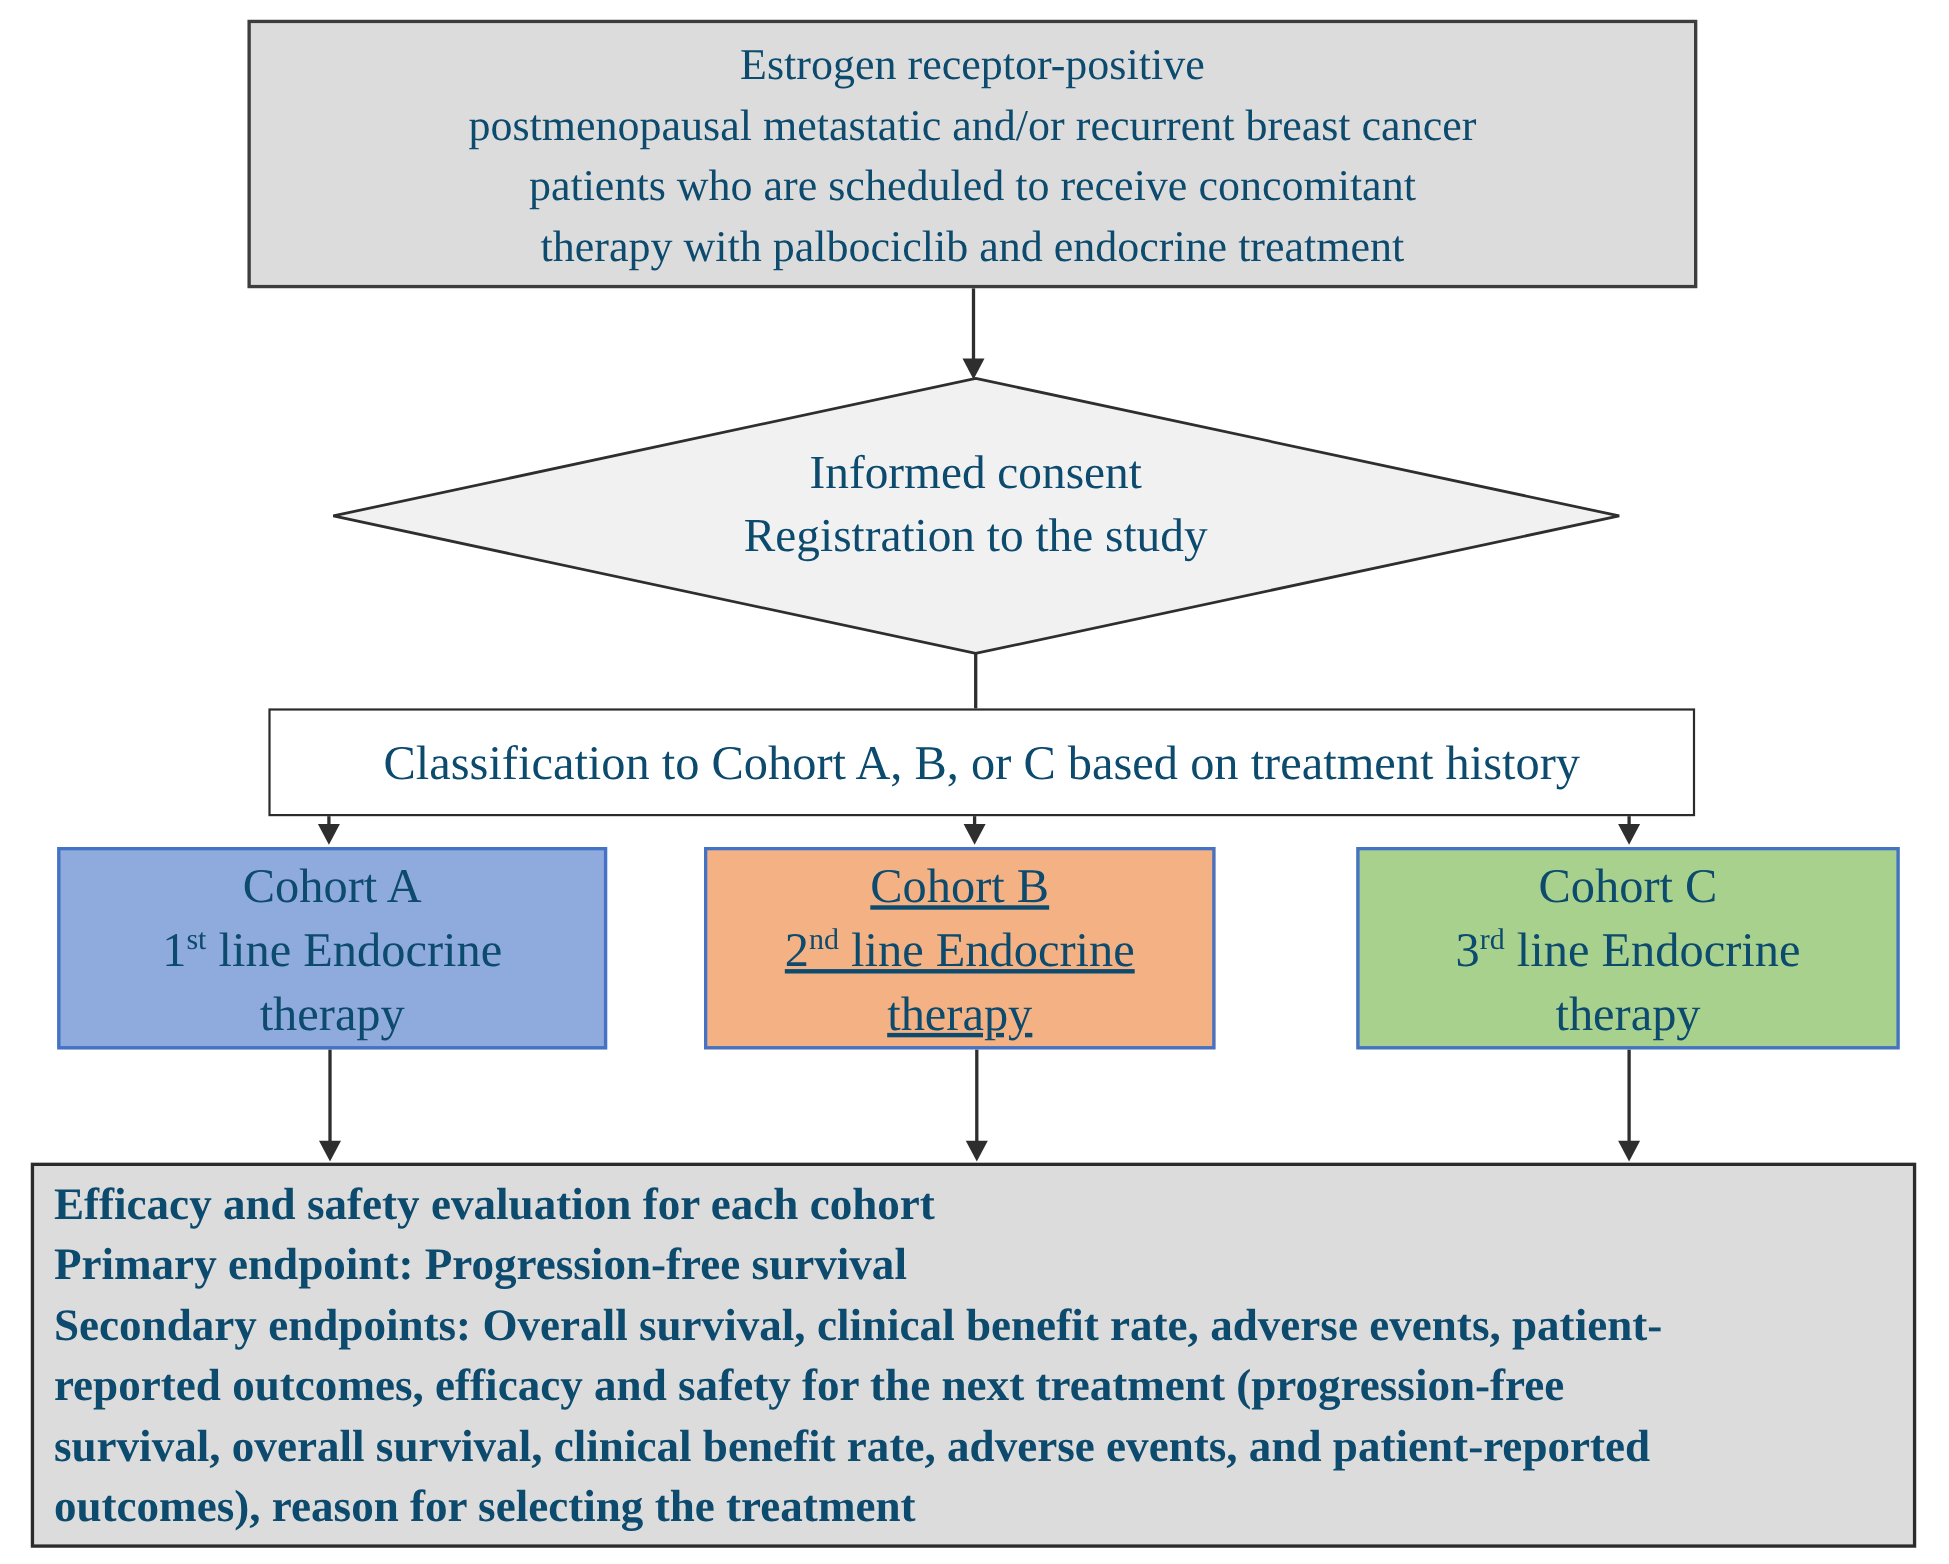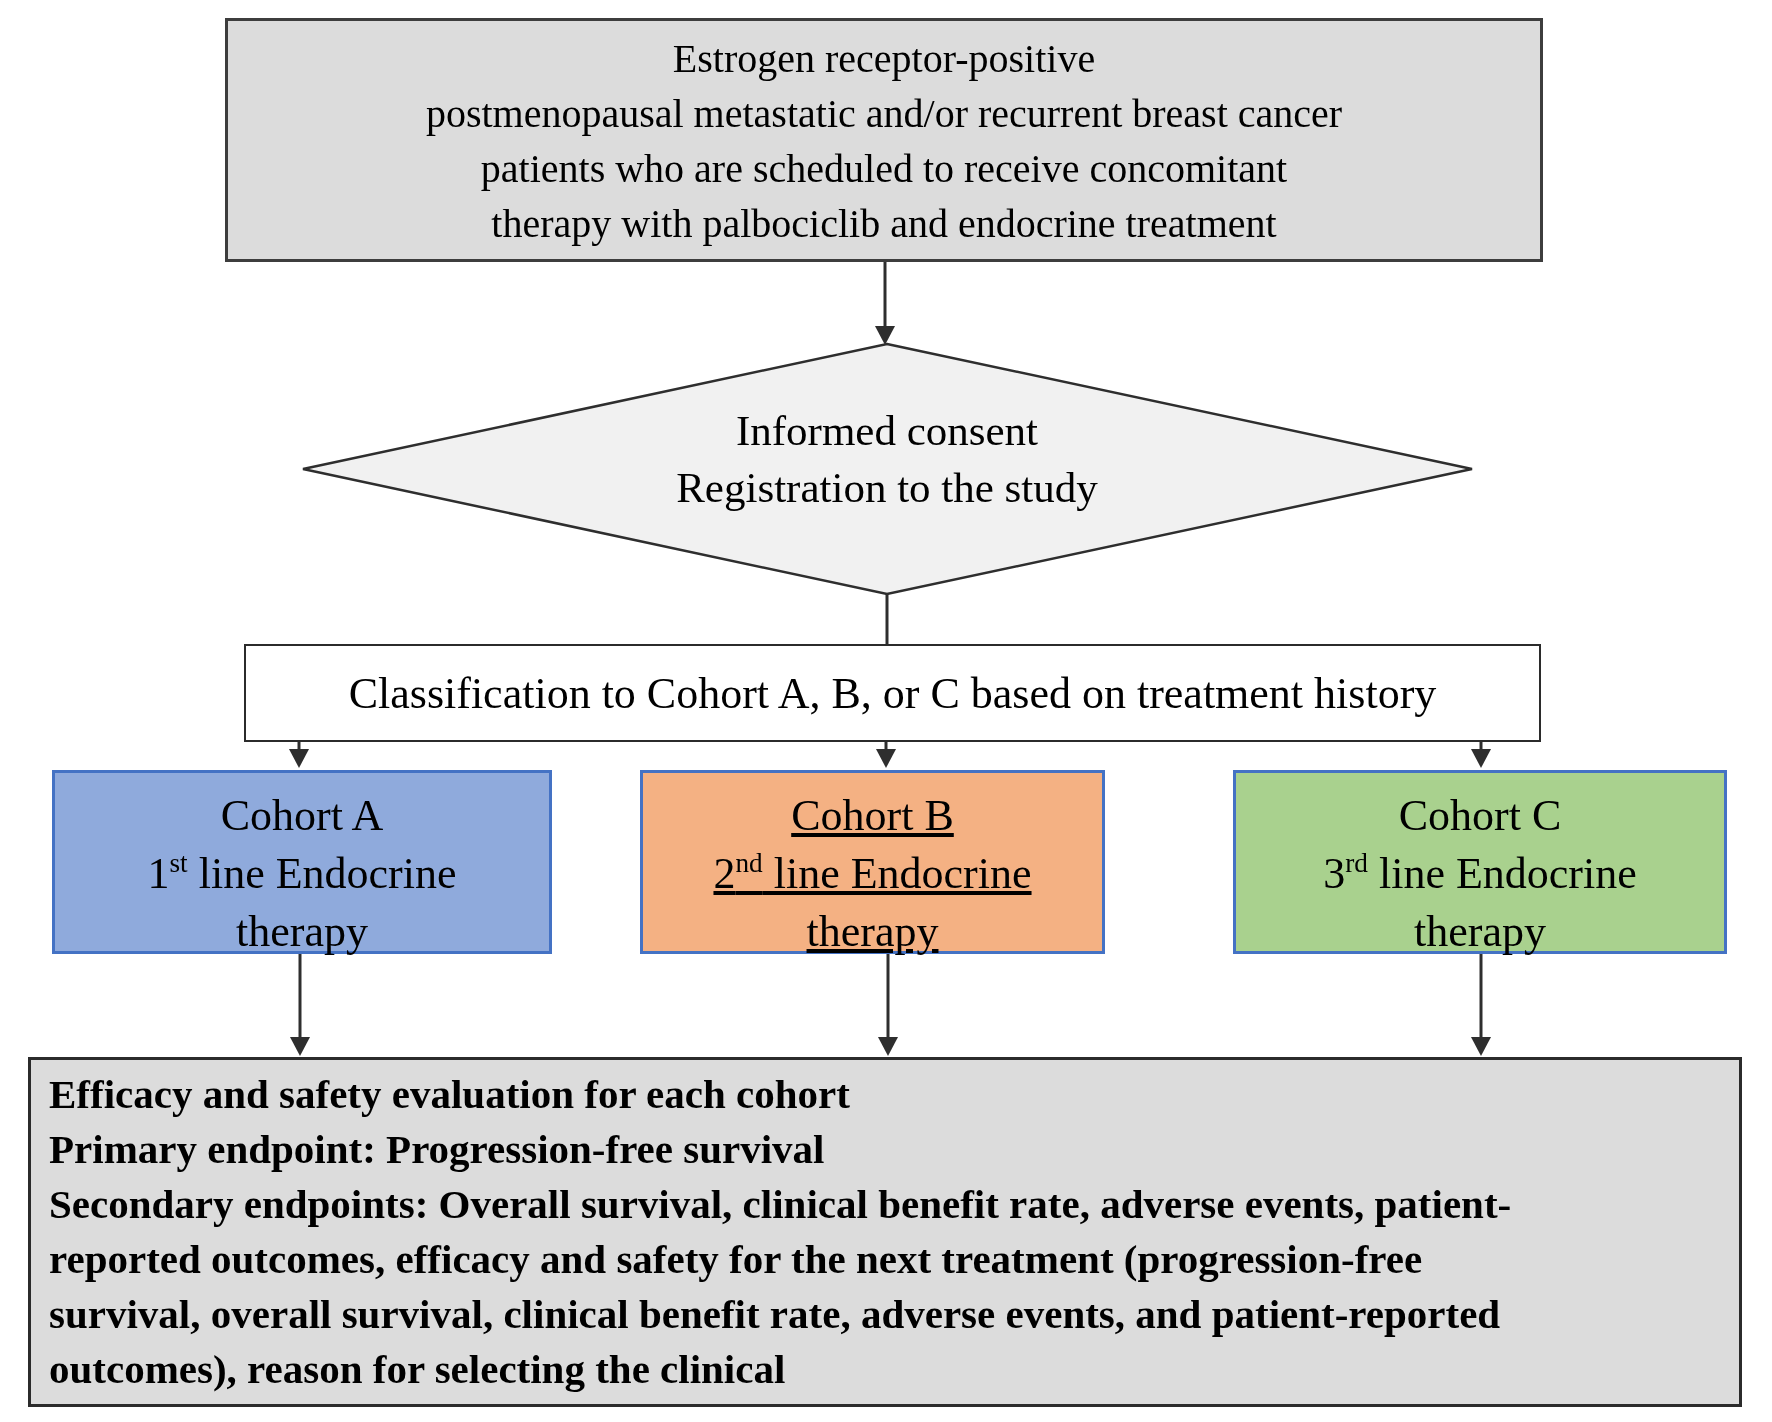--- a/index.html
+++ b/index.html
@@ -1,21 +1,21 @@
 <!DOCTYPE html>
 <html><head>
 <meta charset="utf-8">
 <style>
   html,body{margin:0;padding:0;background:#ffffff;}
   #stage{
     position:relative;
     width:1772px;height:1422px;
     background:#ffffff;
     font-family:"Liberation Serif", serif;
-    color:#000000;
+    color:#0c4a6e;
     overflow:hidden;
   }
   #connector-svg{position:absolute;left:0;top:0;width:1772px;height:1422px;}
   .box{
     position:absolute;
     box-sizing:border-box;
     text-align:center;
   }
   .gray-box{
     border:3px solid #3d3d3d;
@@ -29,21 +29,21 @@
     left:244px;top:644px;width:1297px;height:98px;
     border:2px solid #2b2b2b;
     font-size:44px;
     display:flex;align-items:center;justify-content:center;
     white-space:nowrap;
   }
   .cohort-box{
     top:770px;height:184px;
     border:3px solid;
     font-size:44px;line-height:58px;
-    padding-top:14px;
+    padding-top:4px;
   }
   .cohort-a{left:52px;width:500px;}
   .cohort-b{left:640px;width:465px;text-decoration:underline;}
   .cohort-c{left:1233px;width:494px;}
   .cohort-box sup{font-size:0.62em;line-height:0;}
   .eval-box{
     left:28px;top:1057px;width:1714px;height:350px;
     border:3px solid #2b2b2b;
     text-align:left;
     font-size:41px;line-height:55px;
@@ -117,16 +117,16 @@
     <div><span>3</span><sup>rd</sup><span> line Endocrine</span></div>
     <div>therapy</div>
   </div>
 
   <div class="box gray-box eval-box" style="background: rgb(220, 220, 220);">
     <div class="line">Efficacy and safety evaluation for each cohort</div>
     <div class="line">Primary endpoint: Progression-free survival</div>
     <div class="line">Secondary endpoints: Overall survival, clinical benefit rate, adverse events, patient-</div>
     <div class="line">reported outcomes, efficacy and safety for the next treatment (progression-free</div>
     <div class="line">survival, overall survival, clinical benefit rate, adverse events, and patient-reported</div>
-    <div class="line">outcomes), reason for selecting the clinical</div>
+    <div class="line">outcomes), reason for selecting the treatment</div>
   </div>
 
 </div>
 
 </body></html>

